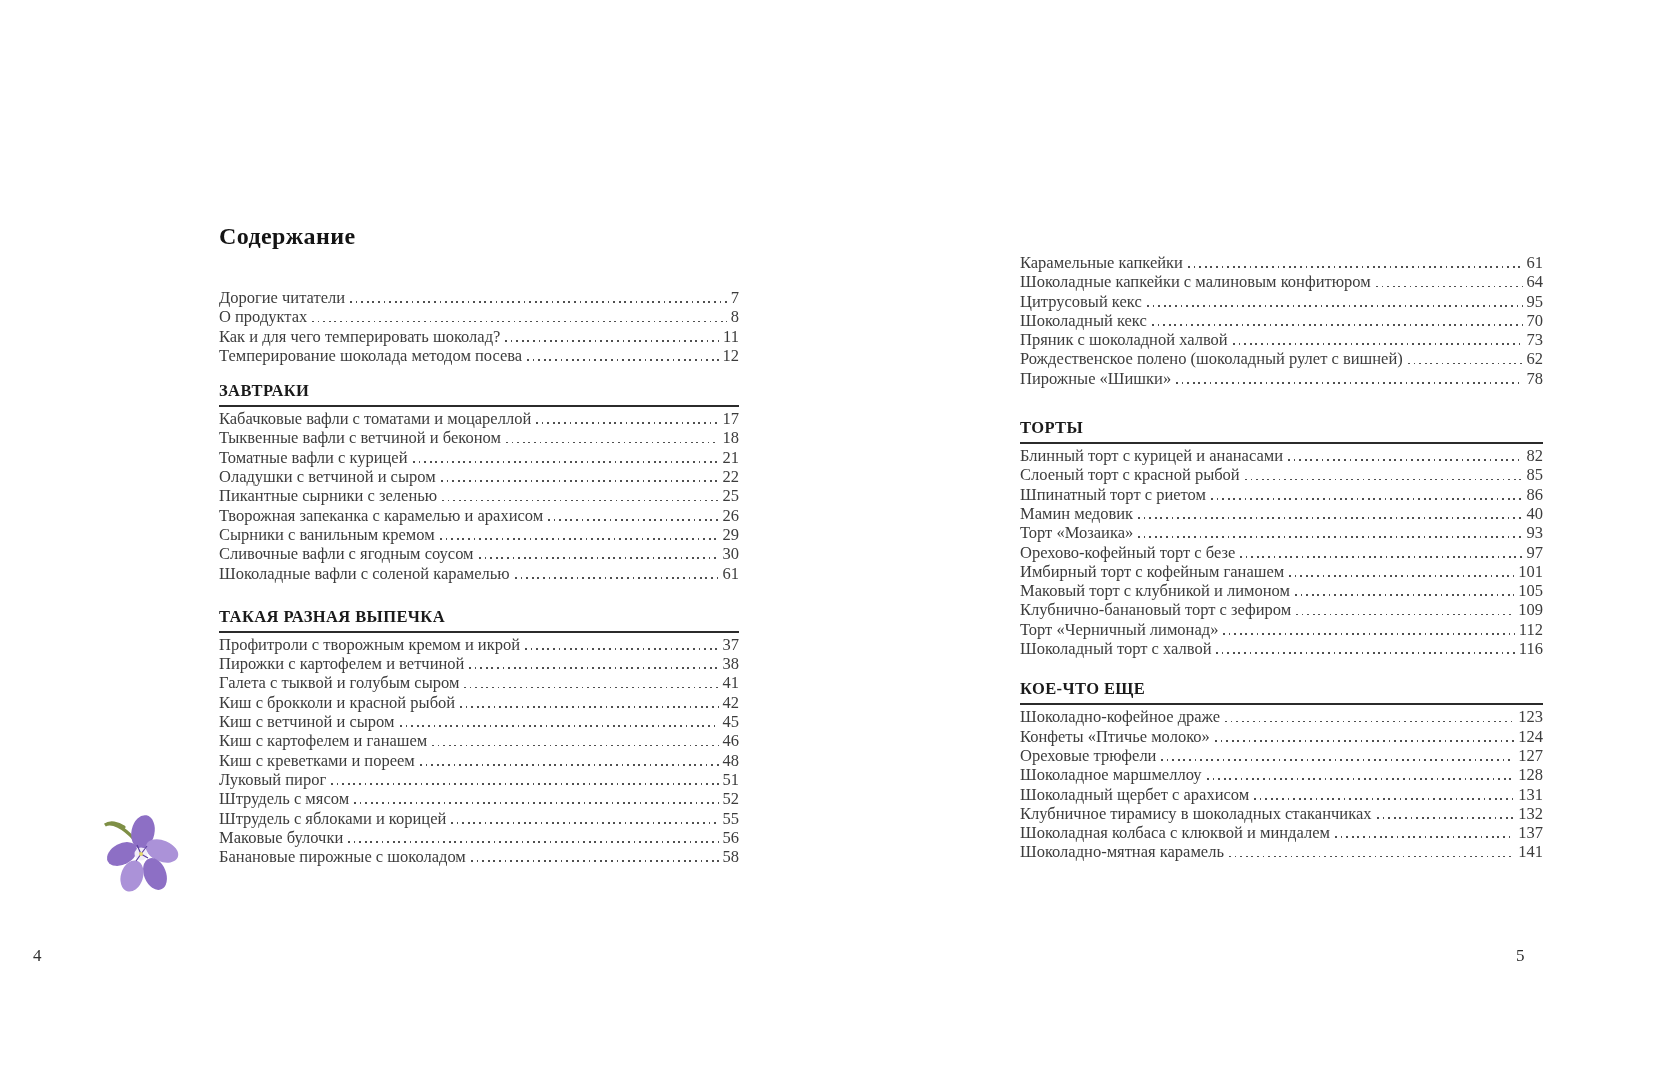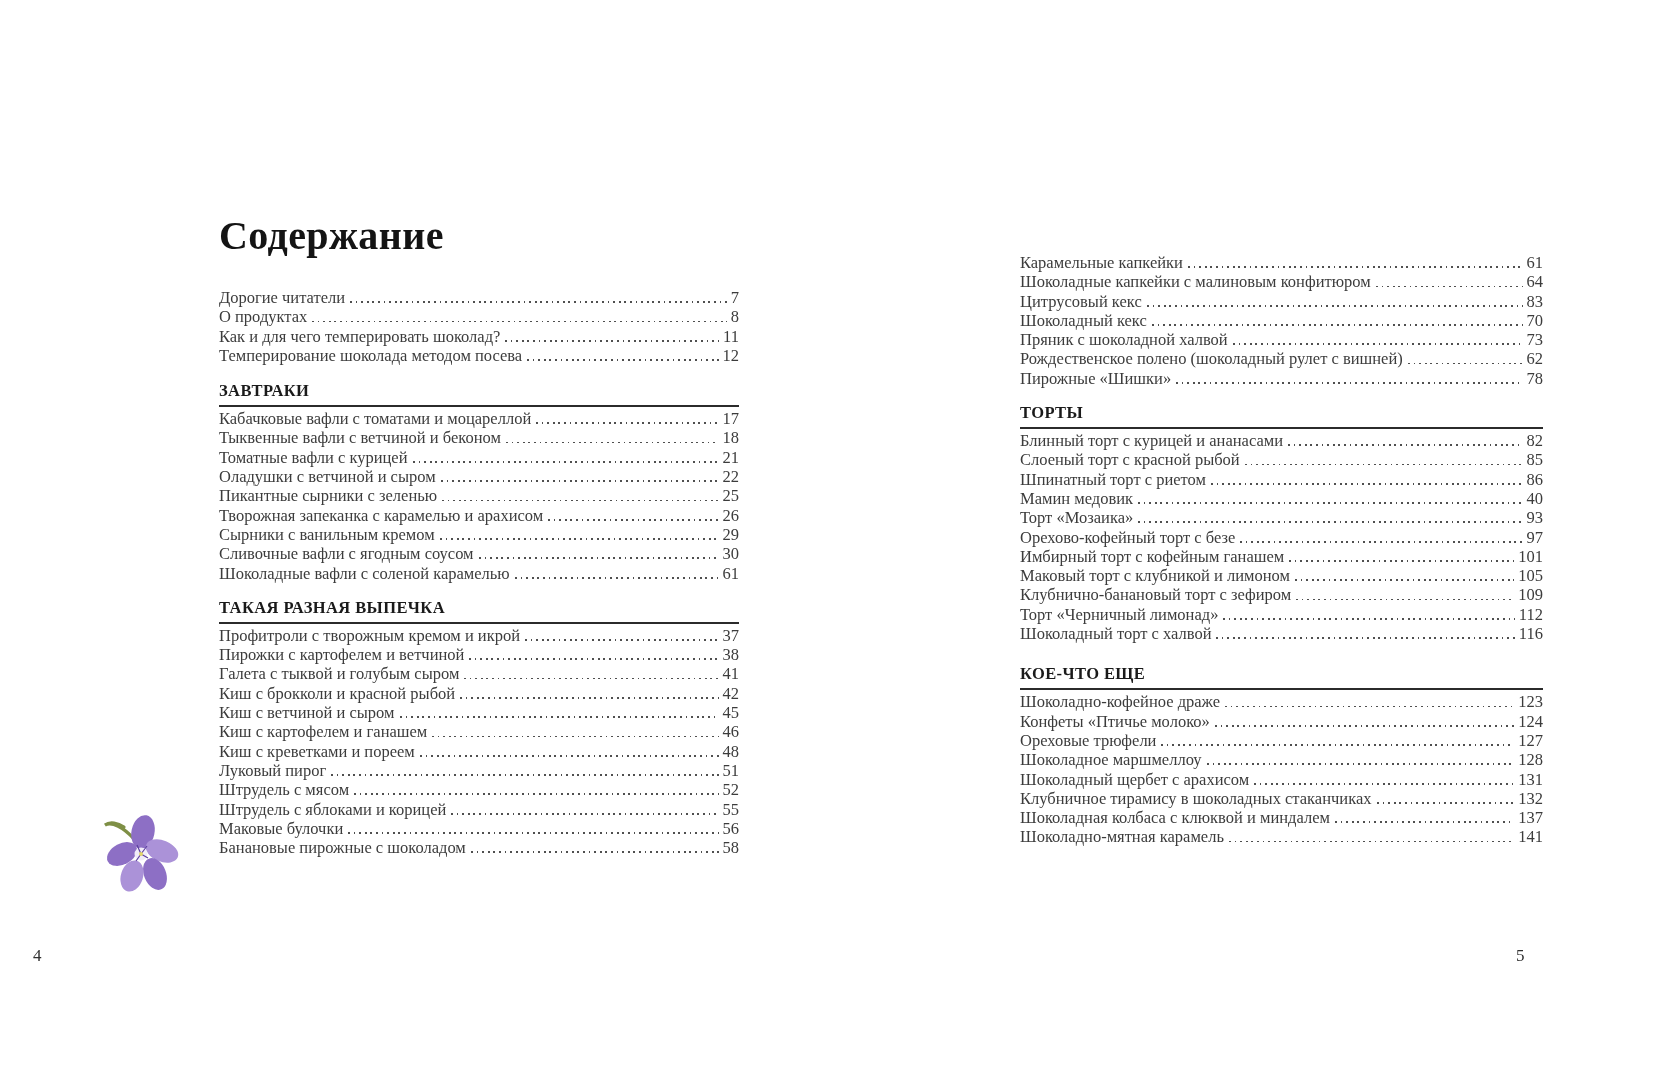--- a/index.html
+++ b/index.html
@@ -13,21 +13,21 @@
     color: #3c3c3c;
     overflow: hidden;
   }
   .spread { position: absolute; inset: 0; }
 
   .page-col { position: absolute; }
   .col-left  { left: 219px; top: 218px; width: 520px; }
   .col-right { left: 1020px; top: 253px; width: 523px; }
 
   .toc-title {
-    font-size: 40px;
+    font-size: 24px;
     line-height: 36px;
     font-weight: 700;
     color: #141414;
     letter-spacing: 0.4px;
     margin: 0 0 34px 0;
   }
 
   .entries { }
   .entry {
     display: flex;
@@ -40,33 +40,33 @@
   .entry .dots {
     flex: 1 1 auto;
     height: 1.8px;
     min-width: 6px;
     margin: 0 4px 1.5px 5px;
     background-image: repeating-linear-gradient(to right,
       #4f4f4f 0, #4f4f4f 1.8px, transparent 1.8px, transparent 5.6px);
   }
   .entry .p { white-space: nowrap; }
 
-  .section { margin-top: 15px; }
+  .section { margin-top: 24px; }
   .sec-head {
     font-size: 16.5px;
     line-height: 19px;
     font-weight: 700;
     color: #1a1a1a;
     letter-spacing: 0.4px;
     padding-bottom: 5px;
     border-bottom: 2px solid #2b2b2b;
     margin-bottom: 2px;
   }
   .col-left .section-first { margin-top: 16px; }
-  .col-right .section-first { margin-top: 15px; }
+  .col-right .section-first { margin-top: 30px; }
   .col-right .section-last { margin-top: 21px; }
 
   .corner-num {
     position: absolute;
     font-size: 17px;
     color: #2f2f2f;
   }
   .corner-left  { left: 33px;  top: 946px; }
   .corner-right { left: 1516px; top: 946px; }
 
@@ -262,21 +262,21 @@
 
         <div class="entry">
           <span class="t">Шоколадные капкейки с малиновым конфитюром</span>
           <span class="dots"></span>
           <span class="p">64</span>
         </div>
 
         <div class="entry">
           <span class="t">Цитрусовый кекс</span>
           <span class="dots"></span>
-          <span class="p">83</span>
+          <span class="p">95</span>
         </div>
 
         <div class="entry">
           <span class="t">Шоколадный кекс</span>
           <span class="dots"></span>
           <span class="p">70</span>
         </div>
 
         <div class="entry">
           <span class="t">Пряник с шоколадной халвой</span>

